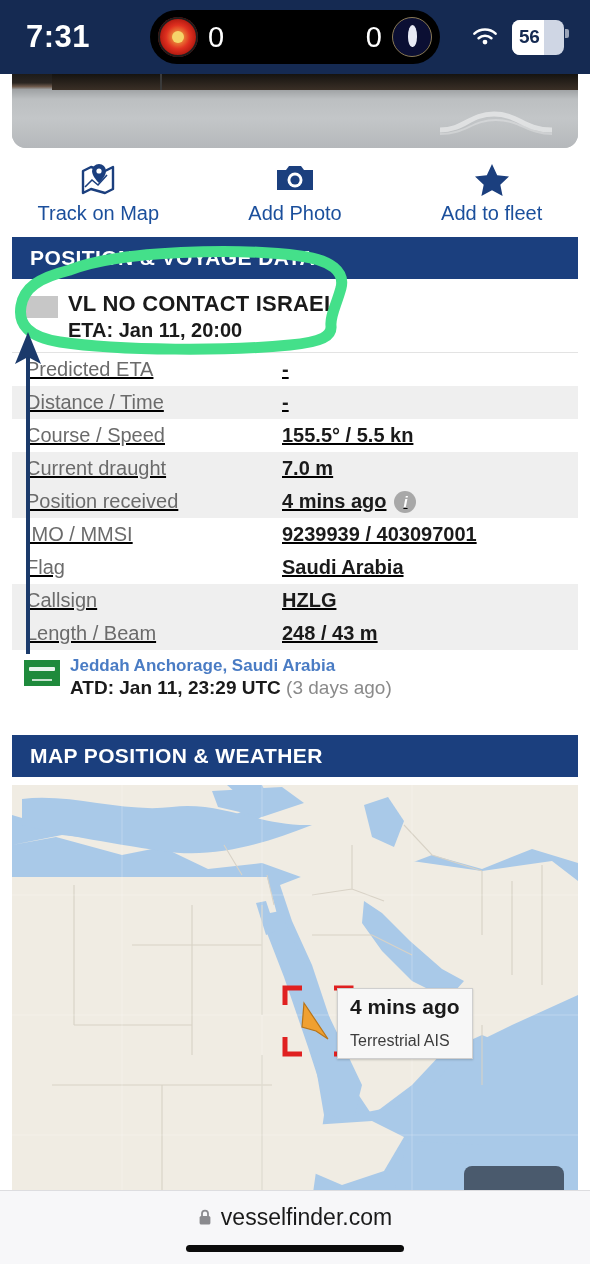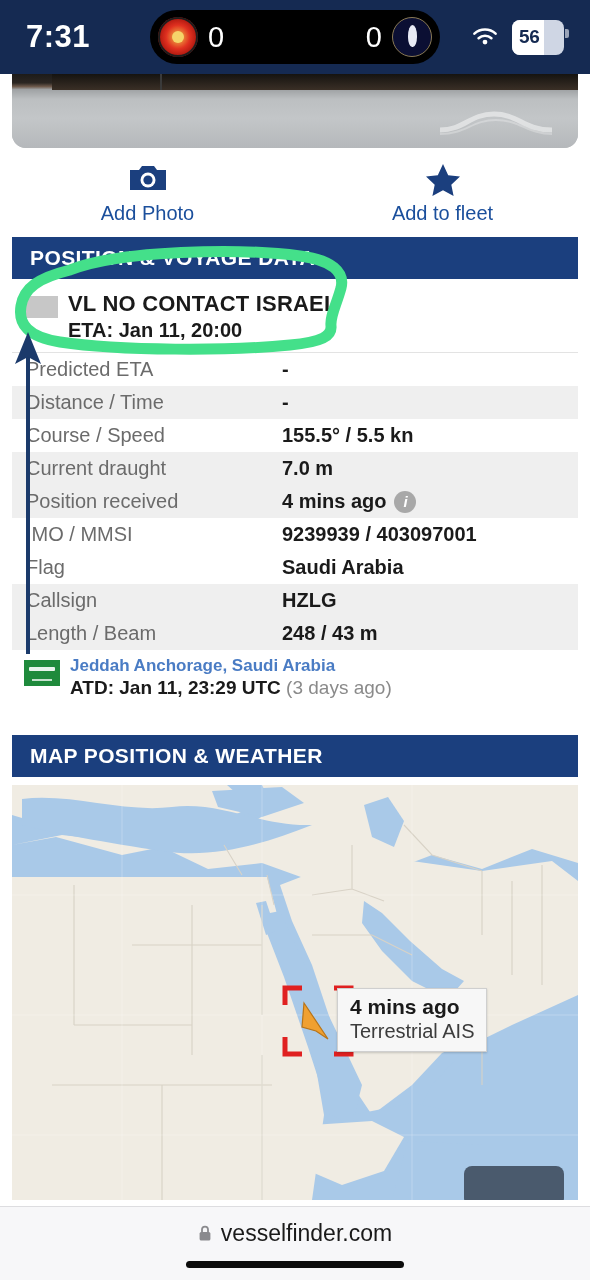--- a/index.html
+++ b/index.html
@@ -200,21 +200,21 @@
     letter-spacing:.2px;
   }
   .vessel-eta{
     color:#1a1a1a;
     font-size:20px;
     font-weight:700;
     margin-top:2px;
   }
 
   
-  .table{ margin:0 12px; }
+  .table{ margin:0 12px;text-decoration:underline; }
   .trow{
     display:flex;
     align-items:center;
     height:33px;
     padding:0 0 0 14px;
   }
   .trow.alt{ background:#efefef; }
   .tlabel{
     width:256px;
     color:#6b6b6b;
@@ -292,33 +292,33 @@
   .map-wrap svg{ position:absolute; inset:0; }
   .callout{
     position:absolute;
     left:325px;top:203px;
     background:#f7f7f7;
     border:1px solid #cfcfcf;
     padding:6px 12px 8px;
     box-shadow:0 1px 2px rgba(0,0,0,.18);
   }
   .callout .c1{ font-size:21px;font-weight:700;color:#1a1a1a; }
-  .callout .c2{ font-size:20px;font-weight:400;color:#3c3c3c;margin-top:1px; }
+  .callout .c2{ font-size:16px;font-weight:400;color:#3c3c3c;margin-top:13px; }
   .map-ctl{
     position:absolute;
     right:14px;bottom:-6px;
     width:100px;height:40px;
     background:#4a5a6d;
     border-radius:8px;
   }
 
   
   .safaribar{
     position:absolute;
-    left:0;right:0;bottom:0;
+    left:0;right:0;bottom:16px;
     height:74px;
     background:#f7f7f9;
     border-top:1px solid #dddde0;
     display:flex;
     flex-direction:column;
     align-items:center;
     justify-content:center;
     gap:14px;
   }
   .urlrow{
@@ -380,20 +380,31 @@
       <div class="hull"></div>
       <div class="mast"></div>
     </div>
     <svg class="watermark" viewBox="0 0 120 36">
       <path d="M4 26 C28 26 34 10 58 10 C82 10 88 26 116 26" stroke="#ffffff" stroke-width="5" fill="none" opacity=".9"></path>
       <path d="M4 30 C30 30 36 16 60 16 C84 16 92 30 116 30" stroke="#ffffff" stroke-width="2" fill="none" opacity=".5"></path>
     </svg>
   </div>
 
   <div class="actions">
+    <div class="action">
+      <span>
+        <svg width="40" height="34" viewBox="0 0 40 34">
+          <path d="M5 9 L13 5 L27 9 L35 5 L35 27 L27 31 L13 27 L5 31 Z" fill="none" stroke="#1b3f7e" stroke-width="2.4" stroke-linejoin="round"></path>
+          <path d="M7 25 L14 18 L20 23 L29 13" fill="none" stroke="#1b3f7e" stroke-width="1.6"></path>
+          <path d="M21 2 a7 7 0 0 1 7 7 c0 5.5 -7 12 -7 12 s-7 -6.5 -7 -12 a7 7 0 0 1 7 -7 z" fill="#1b3f7e"></path>
+          <circle cx="21" cy="9" r="2.6" fill="#ffffff"></circle>
+        </svg>
+      </span>
+      <span class="action-label">Track on Map</span>
+    </div>
 
     <div class="action">
       <span>
         <svg width="40" height="34" viewBox="0 0 40 34">
           <path d="M2 8 h9 l3 -4 h12 l3 4 h9 a0 0 0 0 1 0 0 v20 h-36 z" fill="#1b3f7e"></path>
           <circle cx="20" cy="18" r="7.5" fill="#ffffff"></circle>
           <circle cx="20" cy="18" r="4.6" fill="#1b3f7e"></circle>
         </svg>
       </span>
       <span class="action-label">Add Photo</span>

